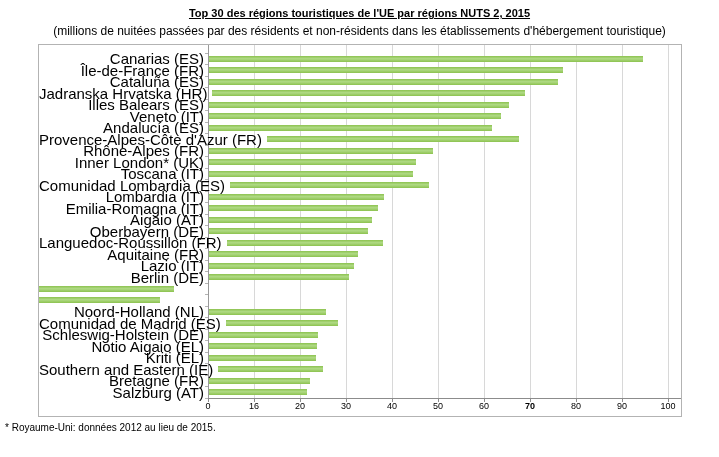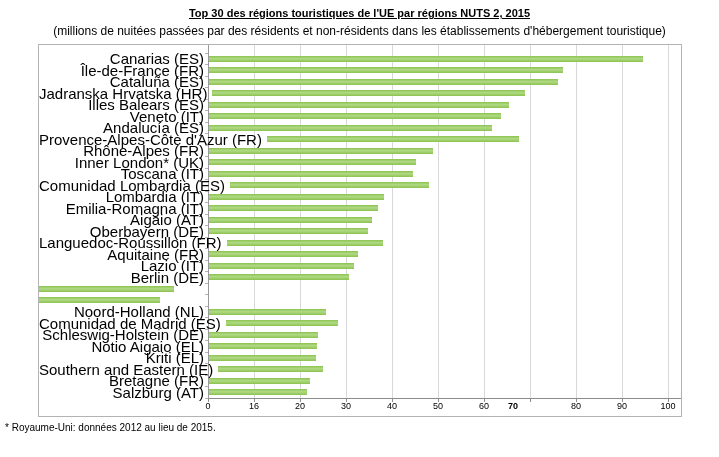--- a/index.html
+++ b/index.html
@@ -248,21 +248,21 @@
     <div class="x-axis-line"></div>
     <div class="x-axis-tickmarks"></div>
     <div class="x-ticks">
         <span class="tick" style="left: 169px;">0</span>
         <span class="tick" style="left: 215px;">16</span>
         <span class="tick" style="left: 261px;">20</span>
         <span class="tick" style="left: 307px; text-align: center;">30</span>
         <span class="tick" style="left: 353px;">40</span>
         <span class="tick" style="left: 399px;">50</span>
         <span class="tick" style="left: 445px;">60</span>
-        <span class="tick" style="left: 474px; font-weight: bold;">70</span>
+        <span class="tick" style="left: 491px; font-weight: bold;">70</span>
         <span class="tick" style="left: 537px;">80</span>
         <span class="tick" style="left: 583px;">90</span>
         <span class="tick" style="left: 629px;">100</span>
       </div>
   </div>
 
   <div class="footnote">* Royaume-Uni: données 2012 au lieu de 2015.</div>
 </div>
 
 </body></html>

